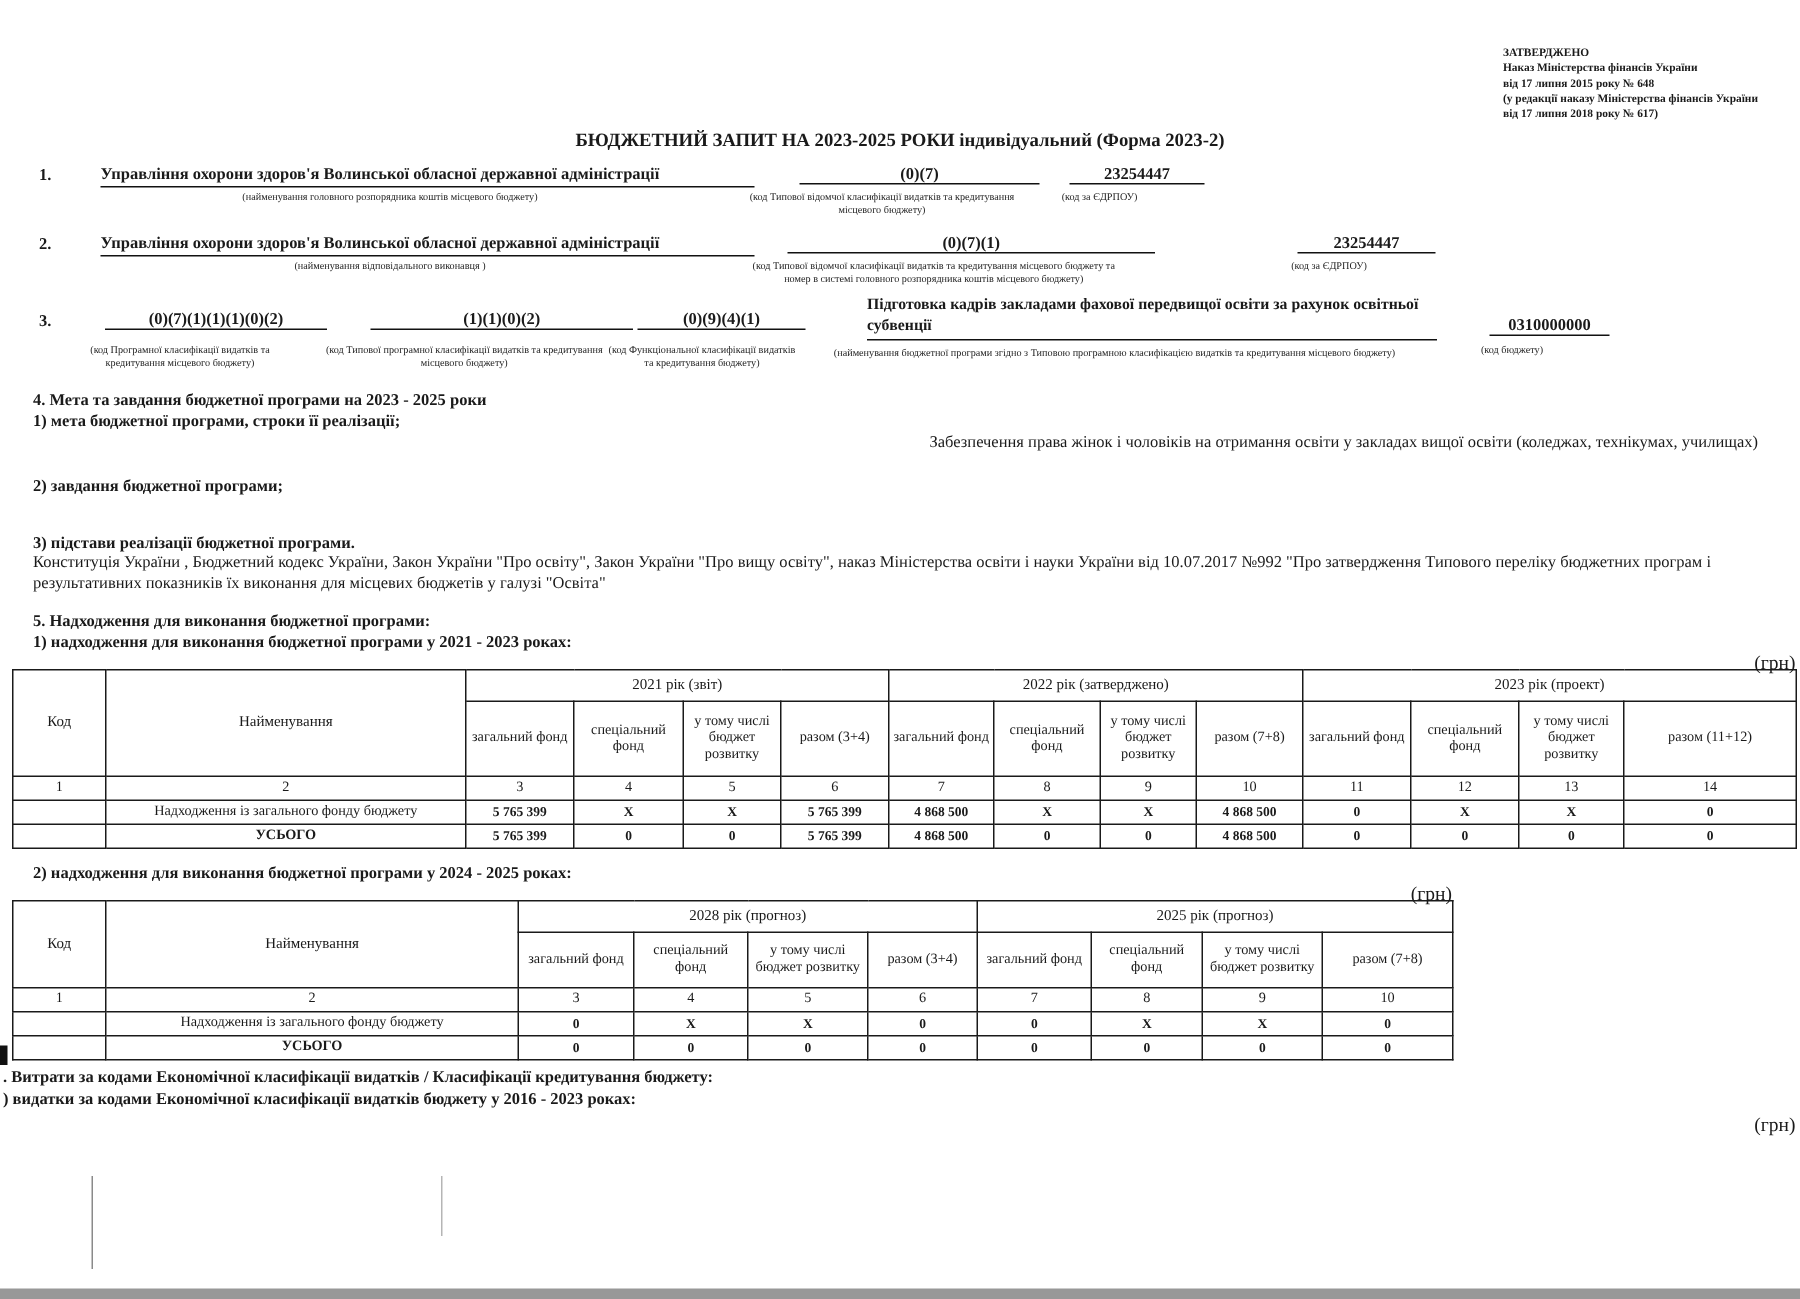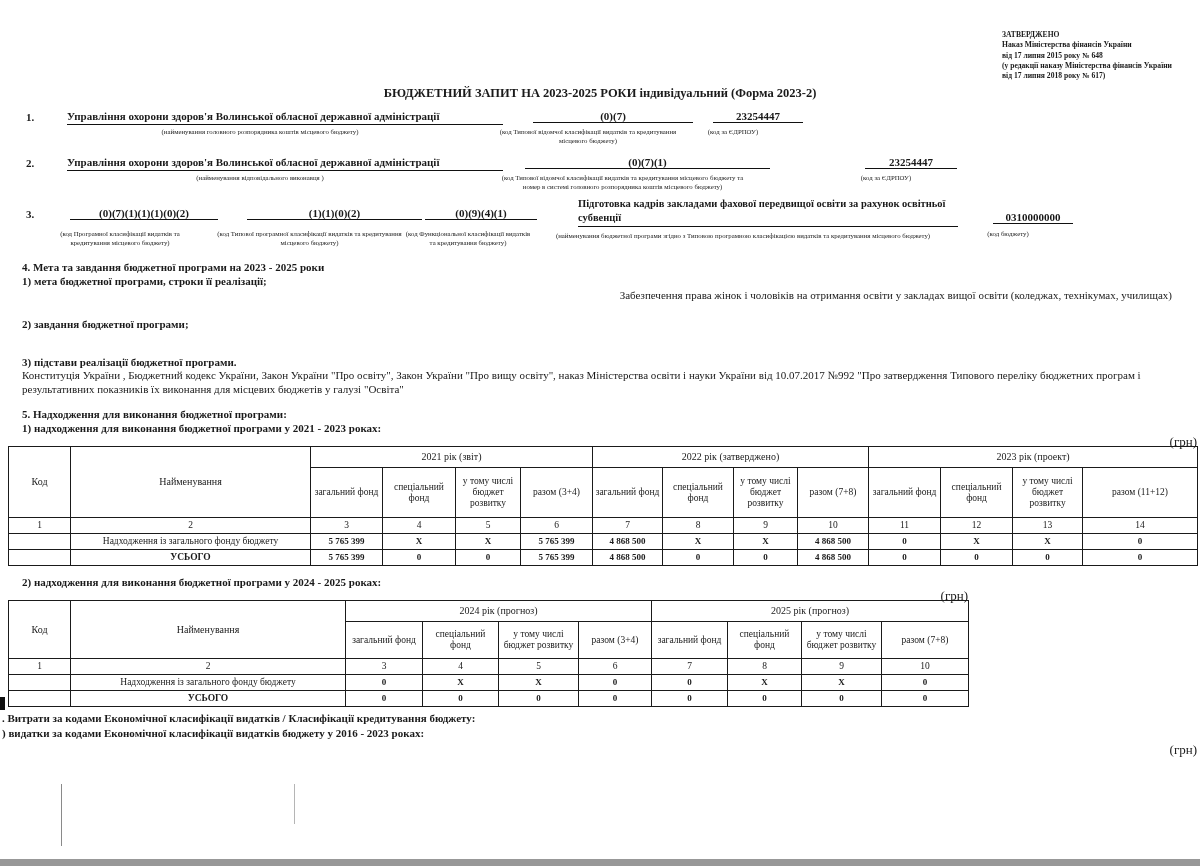--- a/index.html
+++ b/index.html
@@ -180,21 +180,21 @@
         <col style="width:73px">
       <col style="width:76px">
         <col style="width:74px">
         <col style="width:80px">
         <col style="width:87px">
     </colgroup>
     <tbody>
         <tr class="yr">
       <td rowspan="2">Код</td>
       <td rowspan="2">Найменування</td>
-      <td colspan="4">2024 рік (прогноз)</td>
+      <td colspan="4">2028 рік (прогноз)</td>
       <td colspan="4">2025 рік (прогноз)</td>
     </tr>
     <tr class="sub" style="height:37px;">
       <td>загальний фонд</td>
       <td>спеціальний фонд</td>
       <td>у тому числі бюджет розвитку</td>
       <td>разом (3+4)</td>
       <td>загальний фонд</td>
       <td>спеціальний фонд</td>
       <td>у тому числі бюджет розвитку</td>

